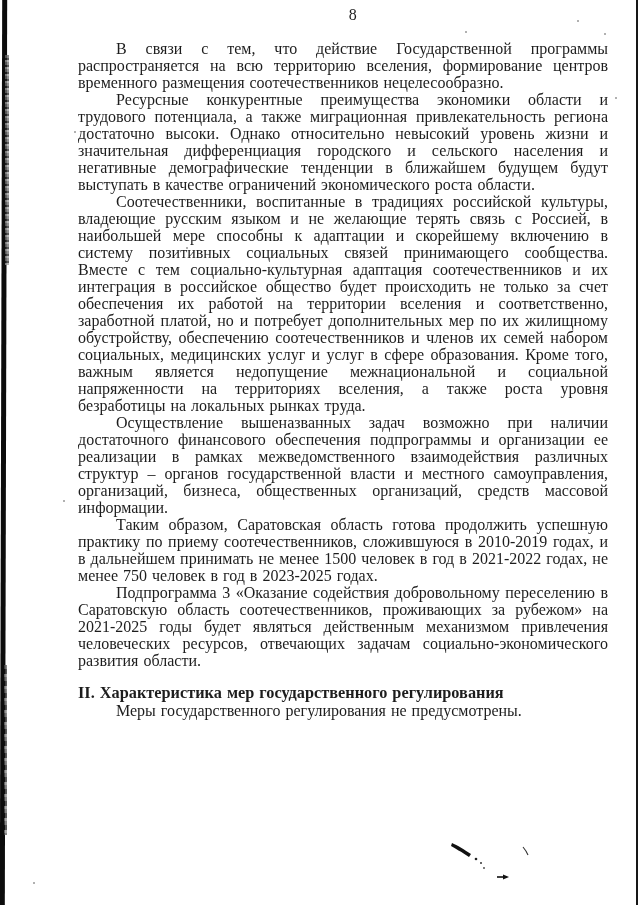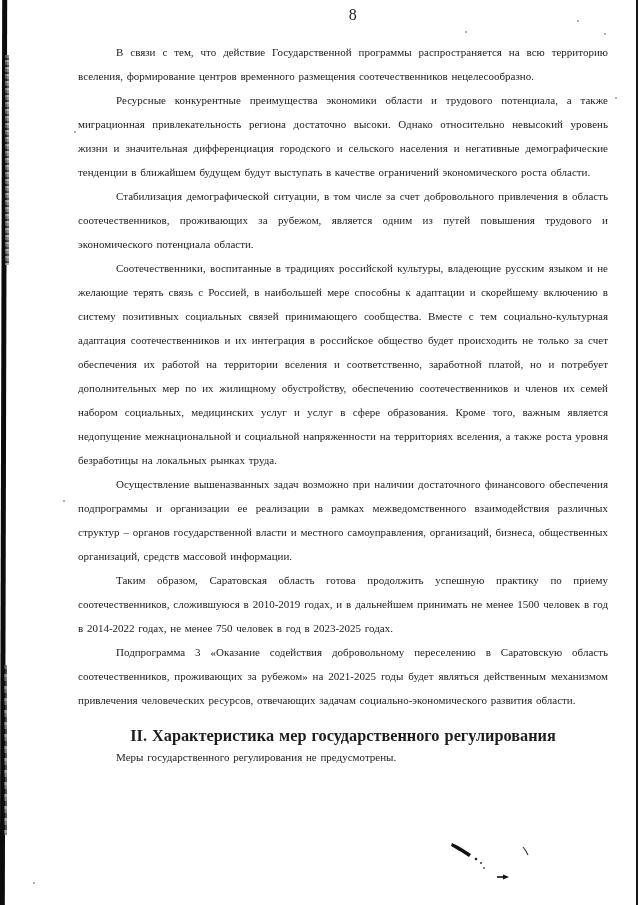--- a/index.html
+++ b/index.html
@@ -53,32 +53,32 @@
     font-size: 16px;
     letter-spacing: .5px;
   }
   .content {
     position: absolute;
     left: 78px; top: 40px;
     width: 530px;
   }
   .para {
     margin: 0;
-    font-size: 11px;
-    line-height: 24px;
+    font-size: 16px;
+    line-height: 17px;
     text-align: justify;
     text-indent: 38px;
     word-spacing: 1px;
   }
   .section-heading {
     margin: 14px 0 0 0;
     font-size: 16.3px;
     line-height: 19px;
     font-weight: bold;
-    text-align: center;
+    text-align: left;
     word-spacing: 1px;
   }
   .section-body {
     margin: 0;
   }
   .pen-marks {
     position: absolute;
     left: 440px; top: 835px;
     width: 110px; height: 55px;
   }
@@ -99,24 +99,23 @@
   <div class="edge-left-fuzz-a"></div>
   <div class="edge-left-fuzz-b"></div>
   <div class="edge-right"></div>
 
   <div class="page-number">8</div>
 
   <div class="content">
     <div id="paragraphs">
         <p class="para">В связи с тем, что действие Государственной программы распространяется на всю территорию вселения, формирование центров временного размещения соотечественников нецелесообразно.</p>
         <p class="para">Ресурсные конкурентные преимущества экономики области и трудового потенциала, а также миграционная привлекательность региона достаточно высоки. Однако относительно невысокий уровень жизни и значительная дифференциация городского и сельского населения и негативные демографические тенденции в ближайшем будущем будут выступать в качестве ограничений экономического роста области.</p>
-        <p class="para">Стабилизация демографической ситуации, в том числе за счет добровольного привлечения в область соотечественников, проживающих за рубежом, является одним из путей повышения трудового и экономического потенциала области.</p>
         <p class="para">Соотечественники, воспитанные в традициях российской культуры, владеющие русским языком и не желающие терять связь с Россией, в наибольшей мере способны к адаптации и скорейшему включению в систему позитивных социальных связей принимающего сообщества. Вместе с тем социально-культурная адаптация соотечественников и их интеграция в российское общество будет происходить не только за счет обеспечения их работой на территории вселения и соответственно, заработной платой, но и потребует дополнительных мер по их жилищному обустройству, обеспечению соотечественников и членов их семей набором социальных, медицинских услуг и услуг в сфере образования. Кроме того, важным является недопущение межнациональной и социальной напряженности на территориях вселения, а также роста уровня безработицы на локальных рынках труда.</p>
         <p class="para">Осуществление вышеназванных задач возможно при наличии достаточного финансового обеспечения подпрограммы и организации ее реализации в рамках межведомственного взаимодействия различных структур – органов государственной власти и местного самоуправления, организаций, бизнеса, общественных организаций, средств массовой информации.</p>
-        <p class="para">Таким образом, Саратовская область готова продолжить успешную практику по приему соотечественников, сложившуюся в 2010-2019 годах, и в дальнейшем принимать не менее 1500 человек в год в 2014-2022 годах, не менее 750 человек в год в 2023-2025 годах.</p>
+        <p class="para">Таким образом, Саратовская область готова продолжить успешную практику по приему соотечественников, сложившуюся в 2010-2019 годах, и в дальнейшем принимать не менее 1500 человек в год в 2021-2022 годах, не менее 750 человек в год в 2023-2025 годах.</p>
         <p class="para">Подпрограмма 3 «Оказание содействия добровольному переселению в Саратовскую область соотечественников, проживающих за рубежом» на 2021-2025 годы будет являться действенным механизмом привлечения человеческих ресурсов, отвечающих задачам социально-экономического развития области.</p>
       </div>
     <h2 class="section-heading">II. Характеристика мер государственного регулирования</h2>
     <p class="para section-body">Меры государственного регулирования не предусмотрены.</p>
   </div>
 
   <svg class="pen-marks" viewBox="0 0 110 55" xmlns="http://www.w3.org/2000/svg">
     <path d="M12 8 C17 10, 25 15, 31 19 L29 22 C22 17, 14 13, 11 11 Z" fill="#111"></path>
     <circle cx="36" cy="24" r="1.3" fill="#222"></circle>
     <circle cx="41" cy="28" r="1.0" fill="#333"></circle>

